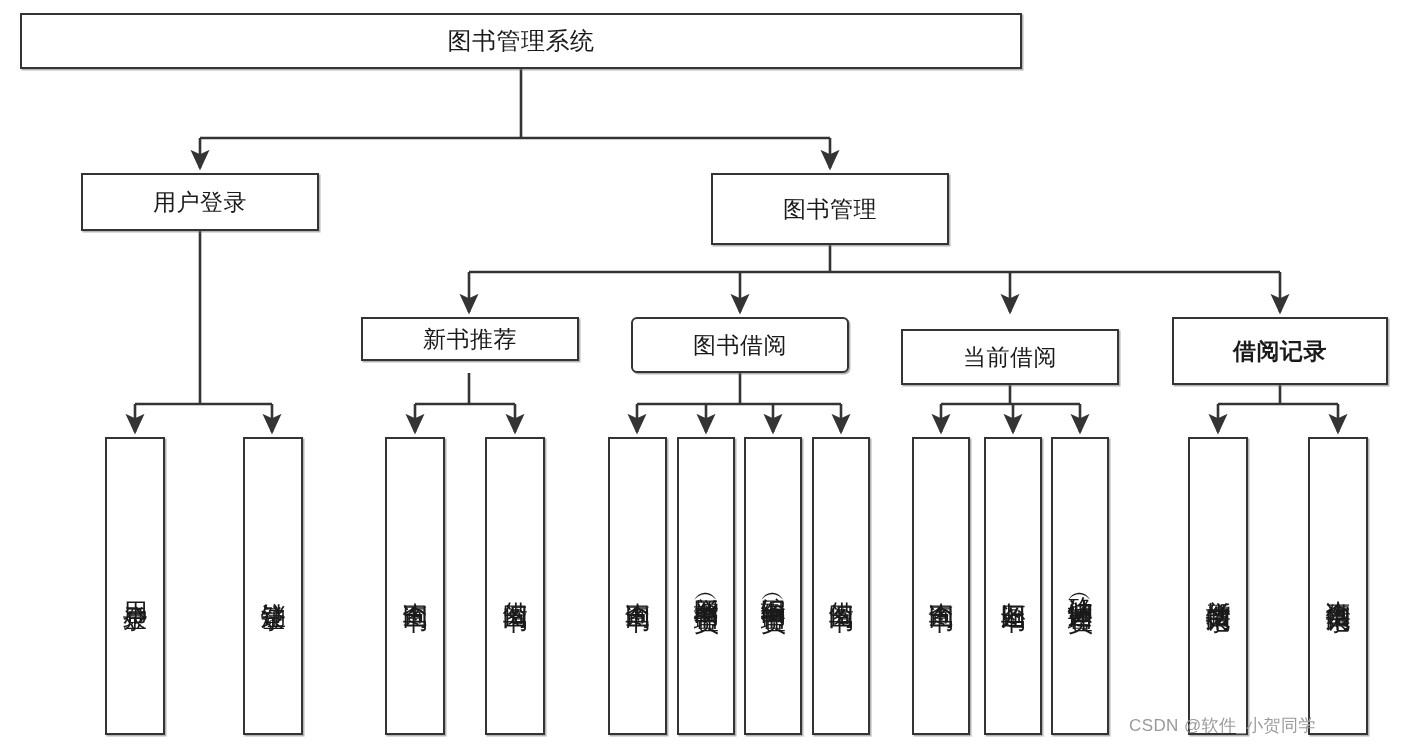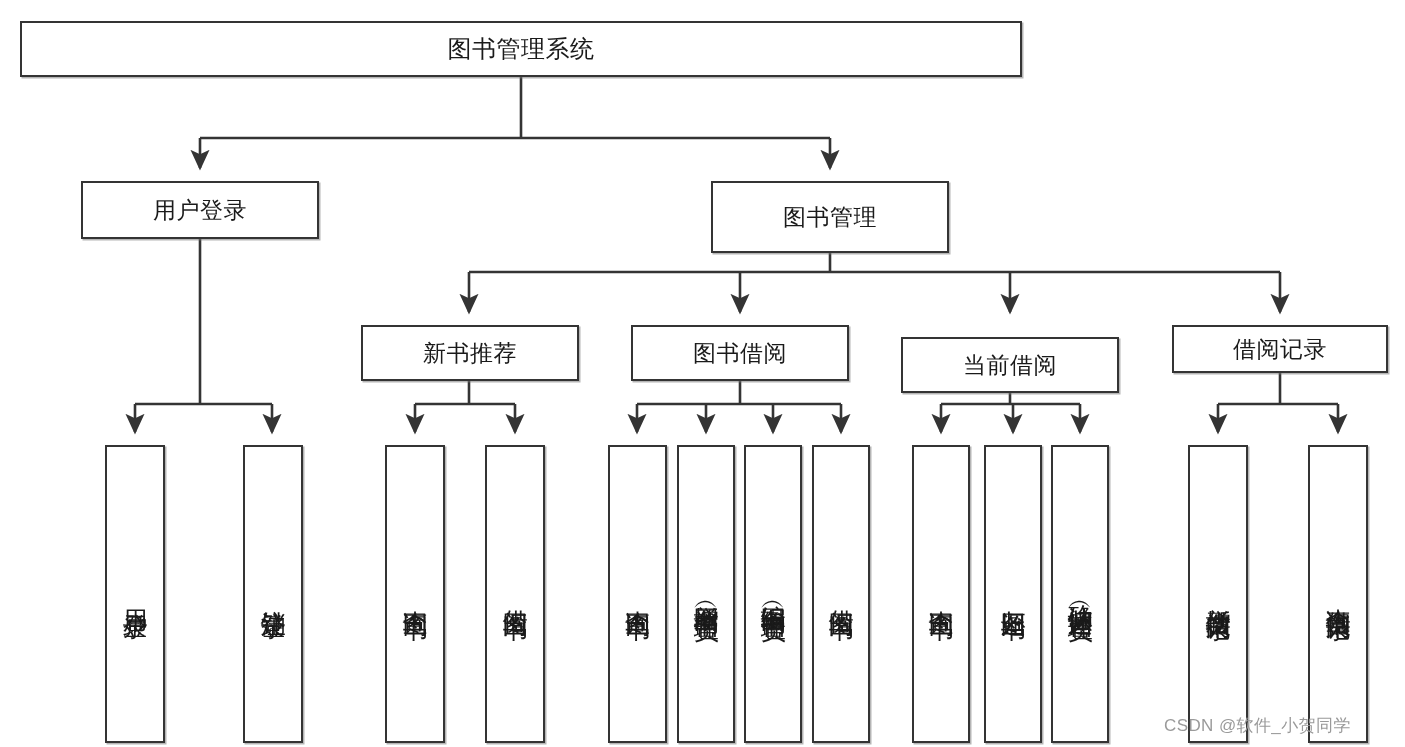--- a/index.html
+++ b/index.html
@@ -29,21 +29,20 @@
   .node {
     position: absolute;
     box-sizing: border-box;
     background: #ffffff;
     border: 2px solid #f9a8d4;
     box-shadow: 1.5px 1.5px 0 rgba(120,120,120,0.55);
     display: flex;
     align-items: center;
     justify-content: center;
     color: #1a1a1a;
-    margin-top: 8px;
   }
   .node-label {
     display: block;
     white-space: pre;
     letter-spacing: 0.5px;
   }
   
   .node.horiz .node-label {
     font-size: 23px;
     line-height: 1.15;
@@ -61,21 +60,21 @@
     writing-mode: vertical-rl;
     text-orientation: upright;
     font-size: 25px;
     line-height: 1.02;
     letter-spacing: 2px;
     text-align: center;
     max-height: 268px;
   }
   #watermark {
     position: absolute;
-    left: 1164px;
+    left: 1129px;
     top: 714px;
     font-size: 17px;
     color: #9a9a9a;
     white-space: pre;
     letter-spacing: 0.4px;
     font-family: "Liberation Sans", "DejaVu Sans", sans-serif;
   }
 </style>
 </head>
 <body>
@@ -137,30 +136,30 @@
     <span class="node-label">图书管理系统</span>
   </div>
 
   <div class="node horiz" style="left: 81px; top: 173px; width: 238px; height: 58px; background: rgb(255, 255, 255); border-color: rgb(52, 52, 52); color: rgb(26, 26, 26);">
     <span class="node-label">用户登录</span>
   </div>
   <div class="node horiz" style="left: 711px; top: 173px; width: 238px; height: 72px; background: rgb(255, 255, 255); border-color: rgb(52, 52, 52); color: rgb(26, 26, 26);">
     <span class="node-label">图书管理</span>
   </div>
 
-  <div class="node horiz" style="left: 361px; top: 317px; width: 218px; height: 56px; background: rgb(255, 255, 255); border-color: rgb(52, 52, 52); color: rgb(26, 26, 26);">
+  <div class="node horiz" style="left: 361px; top: 317px; width: 218px; height: 44px; background: rgb(255, 255, 255); border-color: rgb(52, 52, 52); color: rgb(26, 26, 26);">
     <span class="node-label">新书推荐</span>
   </div>
-  <div class="node horiz" style="left: 631px; top: 317px; width: 218px; height: 56px; background: rgb(255, 255, 255); border-color: rgb(52, 52, 52); color: rgb(26, 26, 26);">
+  <div class="node horiz" style="left: 631px; top: 317px; width: 218px; height: 56px; background: rgb(255, 255, 255); border-color: rgb(52, 52, 52); color: rgb(26, 26, 26); border-radius: 6px;">
     <span class="node-label">图书借阅</span>
   </div>
   <div class="node horiz" style="left: 901px; top: 329px; width: 218px; height: 56px; background: rgb(255, 255, 255); border-color: rgb(52, 52, 52); color: rgb(26, 26, 26);">
     <span class="node-label">当前借阅</span>
   </div>
-  <div class="node horiz" style="left: 1172px; top: 317px; width: 216px; height: 48px; background: rgb(255, 255, 255); border-color: rgb(52, 52, 52); color: rgb(26, 26, 26);">
+  <div class="node horiz" style="left: 1172px; top: 317px; width: 216px; height: 68px; background: rgb(255, 255, 255); border-color: rgb(52, 52, 52); color: rgb(26, 26, 26); font-weight: bold;">
     <span class="node-label">借阅记录</span>
   </div>
 
   <div class="node vert" style="left: 105px; top: 437px; width: 60px; height: 298px; background: rgb(255, 255, 255); border-color: rgb(52, 52, 52); color: rgb(26, 26, 26);">
     <span class="node-label">用户登录</span>
   </div>
   <div class="node vert" style="left: 243px; top: 437px; width: 60px; height: 298px; background: rgb(255, 255, 255); border-color: rgb(52, 52, 52); color: rgb(26, 26, 26);">
     <span class="node-label">注销登录</span>
   </div>
   <div class="node vert" style="left: 385px; top: 437px; width: 60px; height: 298px; background: rgb(255, 255, 255); border-color: rgb(52, 52, 52); color: rgb(26, 26, 26);">

